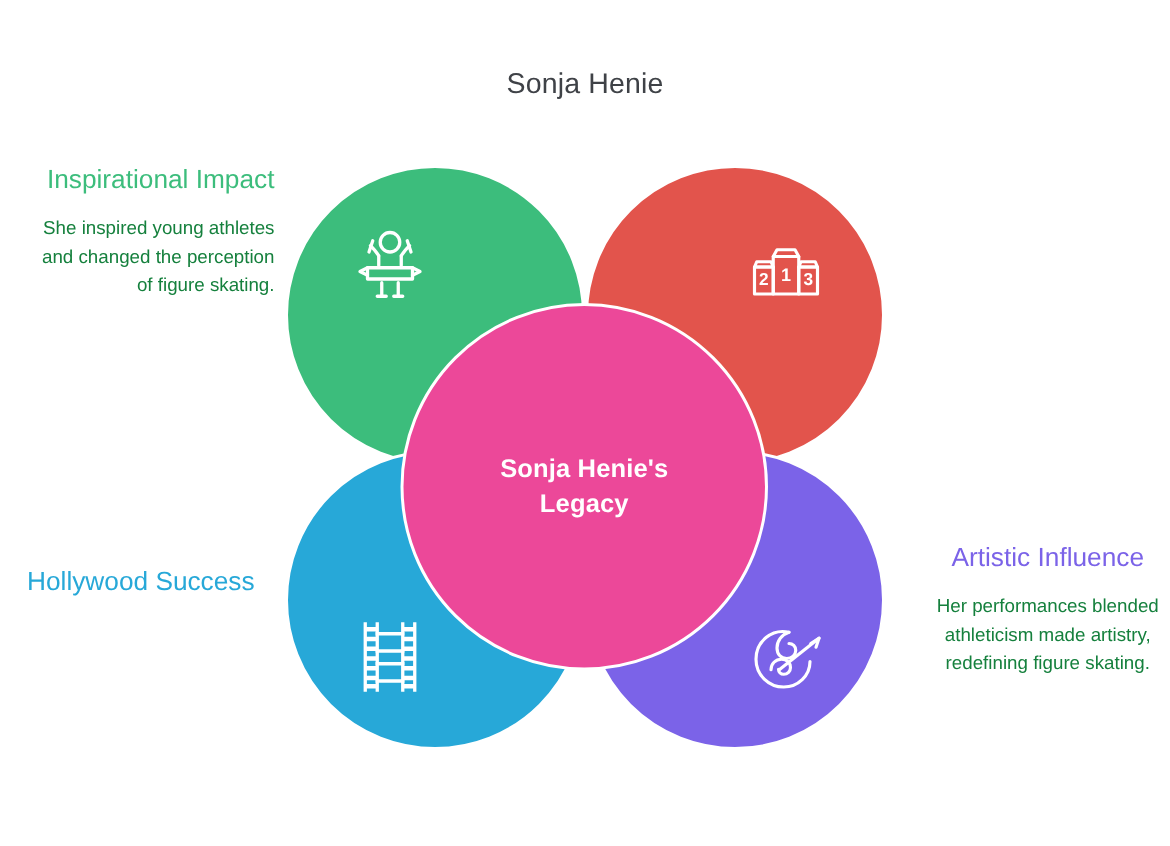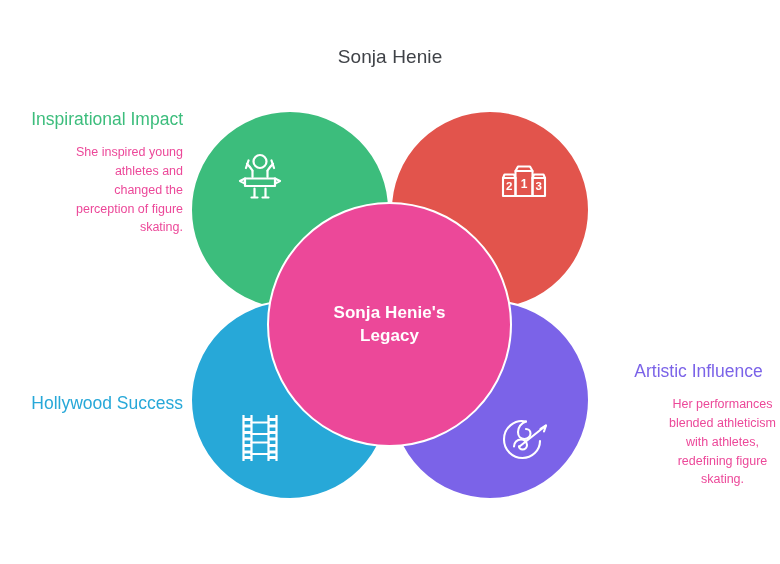--- a/index.html
+++ b/index.html
@@ -98,26 +98,25 @@
   .block { position: absolute; width: 165px; }
   .block-heading {
     font-size: 17.5px;
     font-weight: normal;
     line-height: 1.28;
     margin-bottom: 13px;
   }
   .block-body {
     font-size: 12.5px;
     line-height: 1.5;
-    color: #ec4899;
-    margin-left: 48px;
+    color: #15803d;
   }
 
   .block.tl { left: 18px;  top: 108px; text-align: right; }
-  .block.bl { left: 18px;  top: 392px; text-align: right; }
+  .block.bl { left: 18px;  top: 376px; }
   .block.tr { left: 604px; top: 108px; text-align: left;  }
   .block.br { left: 616px; top: 360px; text-align: center;  }
 
   .block.tl .block-body,
   .block.bl .block-body { padding-left: 2px; }
 </style>
 </head>
 <body>
 
 <div id="infographic">
@@ -200,16 +199,16 @@
     <div class="block-body">She inspired young athletes and changed the perception of figure skating.</div>
   </div>
 
 
   <div class="block bl">
     <div class="block-heading" style="color:#27a8d8;">Hollywood Success</div>
   </div>
 
   <div class="block br">
     <div class="block-heading" style="color:#7b63e8;">Artistic Influence</div>
-    <div class="block-body">Her performances blended athleticism with athletes, redefining figure skating.</div>
+    <div class="block-body">Her performances blended athleticism made artistry, redefining figure skating.</div>
   </div>
 
 </div>
 
 </body></html>

